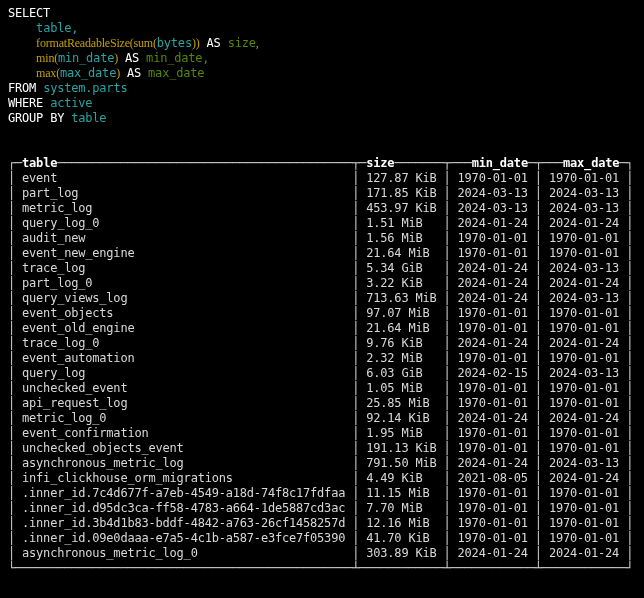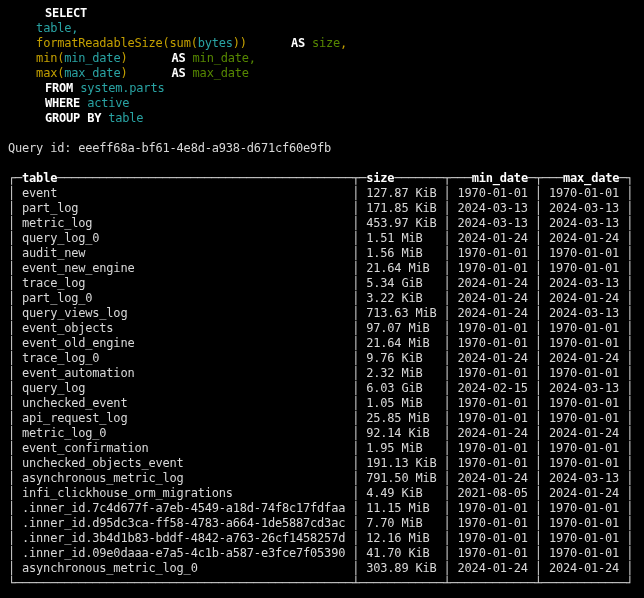--- a/index.html
+++ b/index.html
@@ -24,28 +24,27 @@
     letter-spacing: -0.2px;
     color: var(--fg, #d8d8d8);
   }
   pre {
     margin: 0;
     font: inherit;
     letter-spacing: inherit;
     white-space: pre;
   }
   .gap { height: 15px; }
-  .kw { color: var(--kw, #ffffff); font-weight: bold; margin-left: 37px; }
-  .fn { color: var(--fn, #c4a000); }
+  .kw { color: var(--kw, #ffffff); font-weight: normal; }
+  .fn { color: var(--fn, #c4a000); font-family: Liberation Serif, serif; }
   .id { color: var(--id, #29a3a3); text-align: center; }
   .al { color: var(--al, #568700); }
   .hd { color: var(--hd, #ffffff); font-weight: bold; }
 </style>
 </head>
 <body>
 
 <div class="terminal" style="--bg: #000000; --fg: #d8d8d8; --kw: #ffffff; --fn: #c4a000; --id: #29a3a3; --al: #568700; --hd: #ffffff;">
   <pre id="sql"><div><span class="kw">SELECT</span></div><div><span>    </span><span class="id">table,</span></div><div><span>    </span><span class="fn">formatReadableSize(sum(</span><span class="id">bytes</span><span class="fn">))</span><span> </span><span class="kw">AS</span><span> </span><span class="al">size</span><span class="fn">,</span></div><div><span>    </span><span class="fn">min(</span><span class="id">min_date</span><span class="fn">)</span><span> </span><span class="kw">AS</span><span> </span><span class="al">min_date,</span></div><div><span>    </span><span class="fn">max(</span><span class="id">max_date</span><span class="fn">)</span><span> </span><span class="kw">AS</span><span> </span><span class="al">max_date</span></div><div><span class="kw">FROM</span><span> </span><span class="id">system.parts</span></div><div><span class="kw">WHERE</span><span> </span><span class="id">active</span></div><div><span class="kw">GROUP BY</span><span> </span><span class="id">table</span></div></pre>
   <div class="gap"></div>
-  <pre><span>Query id: eeeff68a-bf61-4e8d-a938-d671cf60e9fb</span></pre>
   <div class="gap"></div>
   <pre id="result"><div><span>┌</span><span>─</span><span class="hd">table</span><span>──────────────────────────────────────────</span><span>┬</span><span>─</span><span class="hd">size</span><span>───────</span><span>┬</span><span>───</span><span class="hd">min_date</span><span>─</span><span>┬</span><span>───</span><span class="hd">max_date</span><span>─</span><span>┐</span></div><div><span>│ event                                          │ 127.87 KiB │ 1970-01-01 │ 1970-01-01 │</span></div><div><span>│ part_log                                       │ 171.85 KiB │ 2024-03-13 │ 2024-03-13 │</span></div><div><span>│ metric_log                                     │ 453.97 KiB │ 2024-03-13 │ 2024-03-13 │</span></div><div><span>│ query_log_0                                    │ 1.51 MiB   │ 2024-01-24 │ 2024-01-24 │</span></div><div><span>│ audit_new                                      │ 1.56 MiB   │ 1970-01-01 │ 1970-01-01 │</span></div><div><span>│ event_new_engine                               │ 21.64 MiB  │ 1970-01-01 │ 1970-01-01 │</span></div><div><span>│ trace_log                                      │ 5.34 GiB   │ 2024-01-24 │ 2024-03-13 │</span></div><div><span>│ part_log_0                                     │ 3.22 KiB   │ 2024-01-24 │ 2024-01-24 │</span></div><div><span>│ query_views_log                                │ 713.63 MiB │ 2024-01-24 │ 2024-03-13 │</span></div><div><span>│ event_objects                                  │ 97.07 MiB  │ 1970-01-01 │ 1970-01-01 │</span></div><div><span>│ event_old_engine                               │ 21.64 MiB  │ 1970-01-01 │ 1970-01-01 │</span></div><div><span>│ trace_log_0                                    │ 9.76 KiB   │ 2024-01-24 │ 2024-01-24 │</span></div><div><span>│ event_automation                               │ 2.32 MiB   │ 1970-01-01 │ 1970-01-01 │</span></div><div><span>│ query_log                                      │ 6.03 GiB   │ 2024-02-15 │ 2024-03-13 │</span></div><div><span>│ unchecked_event                                │ 1.05 MiB   │ 1970-01-01 │ 1970-01-01 │</span></div><div><span>│ api_request_log                                │ 25.85 MiB  │ 1970-01-01 │ 1970-01-01 │</span></div><div><span>│ metric_log_0                                   │ 92.14 KiB  │ 2024-01-24 │ 2024-01-24 │</span></div><div><span>│ event_confirmation                             │ 1.95 MiB   │ 1970-01-01 │ 1970-01-01 │</span></div><div><span>│ unchecked_objects_event                        │ 191.13 KiB │ 1970-01-01 │ 1970-01-01 │</span></div><div><span>│ asynchronous_metric_log                        │ 791.50 MiB │ 2024-01-24 │ 2024-03-13 │</span></div><div><span>│ infi_clickhouse_orm_migrations                 │ 4.49 KiB   │ 2021-08-05 │ 2024-01-24 │</span></div><div><span>│ .inner_id.7c4d677f-a7eb-4549-a18d-74f8c17fdfaa │ 11.15 MiB  │ 1970-01-01 │ 1970-01-01 │</span></div><div><span>│ .inner_id.d95dc3ca-ff58-4783-a664-1de5887cd3ac │ 7.70 MiB   │ 1970-01-01 │ 1970-01-01 │</span></div><div><span>│ .inner_id.3b4d1b83-bddf-4842-a763-26cf1458257d │ 12.16 MiB  │ 1970-01-01 │ 1970-01-01 │</span></div><div><span>│ .inner_id.09e0daaa-e7a5-4c1b-a587-e3fce7f05390 │ 41.70 KiB  │ 1970-01-01 │ 1970-01-01 │</span></div><div><span>│ asynchronous_metric_log_0                      │ 303.89 KiB │ 2024-01-24 │ 2024-01-24 │</span></div><div><span>└────────────────────────────────────────────────┴────────────┴────────────┴────────────┘</span></div></pre>
 </div>
 
 </body></html>

